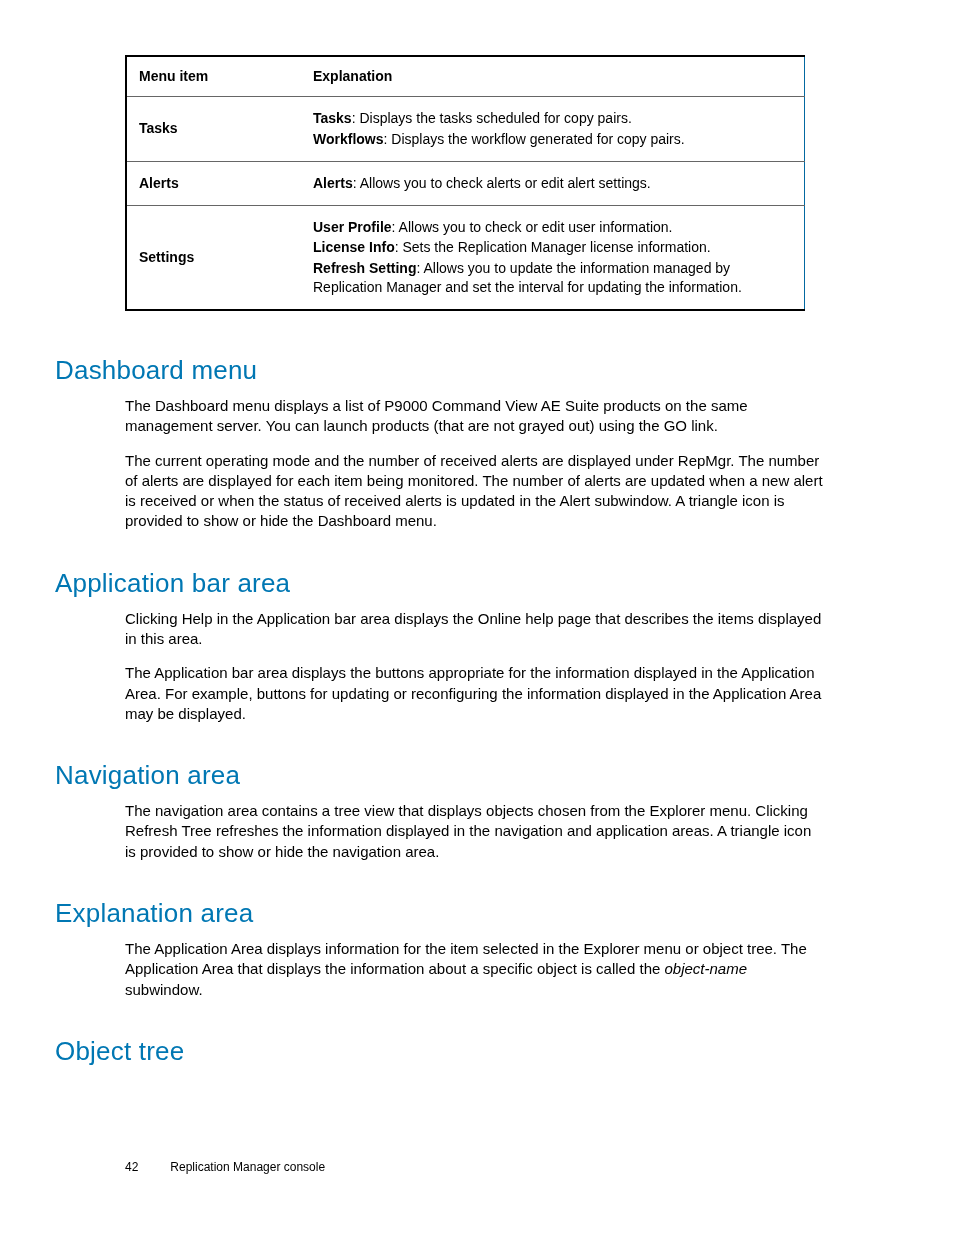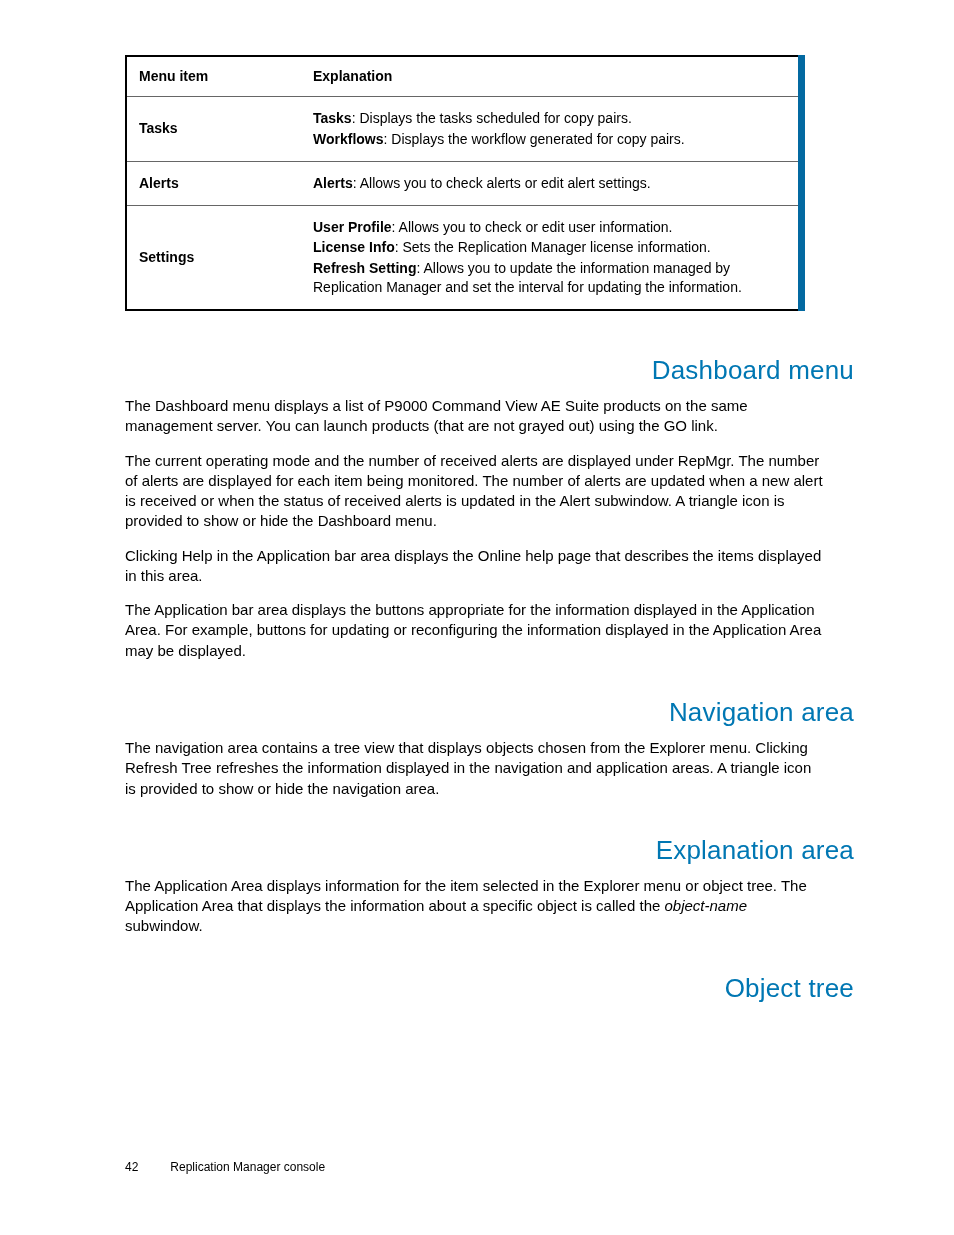--- a/index.html
+++ b/index.html
@@ -41,34 +41,33 @@
   td {
     border-bottom: 1px solid #666;
   }
   tr:last-child td { border-bottom: 2px solid #000; }
   th.col-menu, td.col-menu {
     width: 150px;
     font-weight: bold;
     border-left: 2px solid #000;
   }
   th.col-exp, td.col-exp {
-    border-right: 7px solid #0369a1;
+    border-right: 1px solid #0369a1;
   }
   .desc-line { margin: 2px 0; }
   .desc-line b { font-weight: bold; }
 
   
   h2 {
     font-family: Futura, "Century Gothic", "Trebuchet MS", Arial, sans-serif;
     font-weight: 300;
     color: #0077b3;
     font-size: 26px;
     margin: 34px 0 8px 0;
     letter-spacing: 0.2px;
-    text-align: right;
   }
   h2.first { margin-top: 42px; }
 
   
   .body-block {
     margin-left: 70px;
     width: 700px;
   }
   p { margin: 6px 0 14px 0; }
   .bold { font-weight: normal; }
@@ -123,20 +122,21 @@
   <h2 class="first">Dashboard menu</h2>
   <div class="body-block">
     <p>
       <span>The Dashboard menu displays a list of P9000 Command View AE Suite products on the same management server.  You can launch products (that are not grayed out) using the </span><span class="bold">GO</span><span> link.</span>
     </p>
     <p>
       <span>The current operating mode and the number of received alerts are displayed under </span><span class="bold">RepMgr</span><span>. The number of alerts are displayed for each item being monitored. The number of alerts are updated when a new alert is received or when the status of received alerts is updated in the Alert subwindow. A triangle icon is provided to show or hide the </span><span class="bold">Dashboard</span><span> menu.</span>
     </p>
   </div>
 
+  <h2>Application bar area</h2>
   <div class="body-block">
     <p>
       <span>Clicking </span><span class="bold">Help</span><span> in the Application bar area displays the Online help page that describes the items displayed in this area.</span>
     </p>
     <p>The Application bar area displays the buttons appropriate for the information displayed in the Application Area. For example, buttons for updating or reconfiguring the information displayed in the Application Area may be displayed.</p>
   </div>
 
   <h2>Navigation area</h2>
   <div class="body-block">
     <p>

